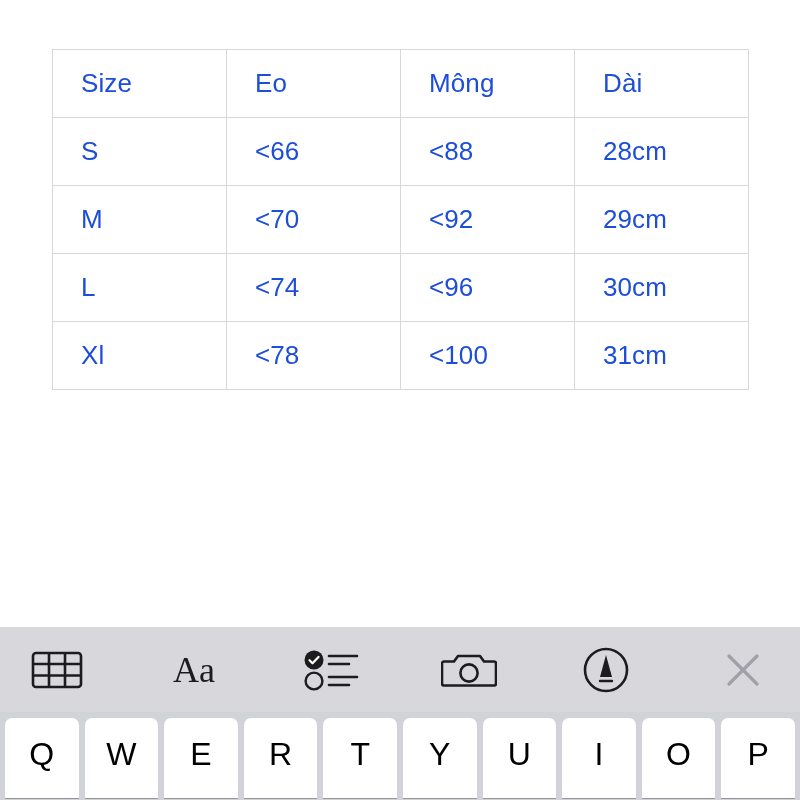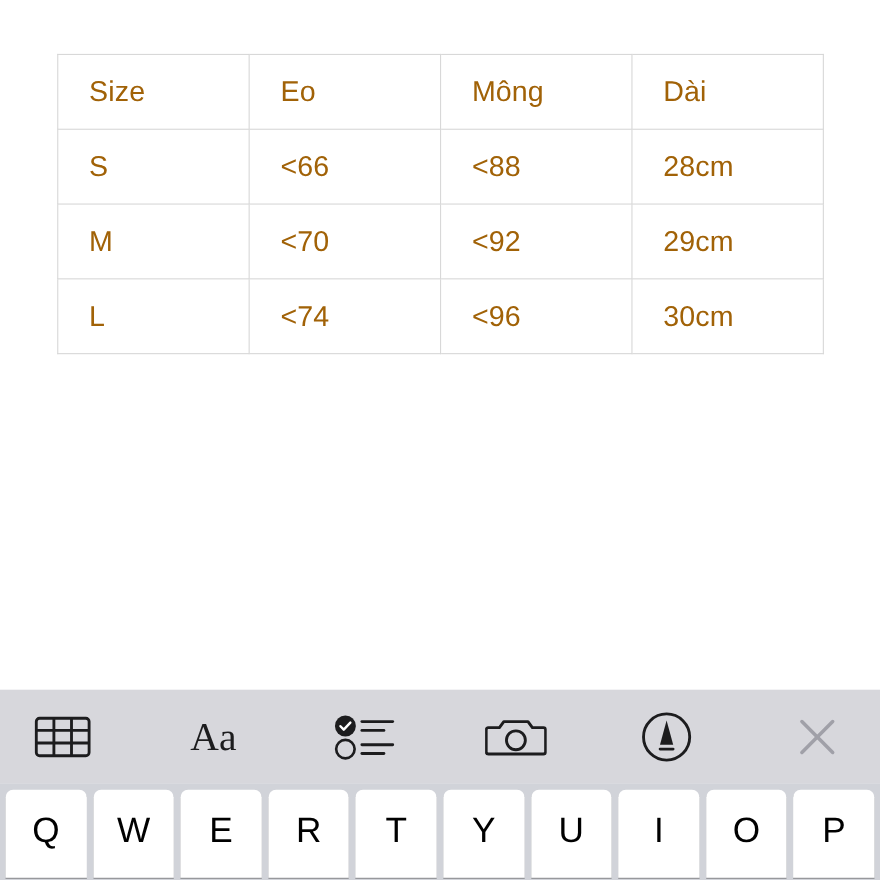--- a/index.html
+++ b/index.html
@@ -31,21 +31,21 @@
     border-collapse: collapse;
     width: 696px;
     table-layout: fixed;
   }
 
   table.size-table td {
     border: 1px solid #d8d8d8;
     height: 67px;
     padding: 0 0 0 28px;
     font-size: 26px;
-    color: #a16207;
+    color: #1d4ed8;
     font-family: "Liberation Sans", sans-serif;
     font-weight: 400;
     vertical-align: middle;
     letter-spacing: 0.1px;
     background: #ffffff;
   }
 
   table.size-table col.c0 { width: 174px; }
   table.size-table col.c1 { width: 174px; }
   table.size-table col.c2 { width: 174px; }
@@ -145,20 +145,26 @@
           <td>M</td>
           <td>&lt;70</td>
           <td>&lt;92</td>
           <td>29cm</td>
         </tr>
         <tr>
           <td>L</td>
           <td>&lt;74</td>
           <td>&lt;96</td>
           <td>30cm</td>
+        </tr>
+        <tr>
+          <td>Xl</td>
+          <td>&lt;78</td>
+          <td>&lt;100</td>
+          <td>31cm</td>
         </tr>
       </tbody>
     </table>
   </div>
 
   <div class="accessory-bar">
 
     <div class="acc-btn">
       <svg width="52" height="42" viewBox="0 0 52 42" fill="none" xmlns="http://www.w3.org/2000/svg">
         <rect x="2" y="4" width="48" height="34" rx="3" stroke="#1c1c1e" stroke-width="2.6"></rect>

